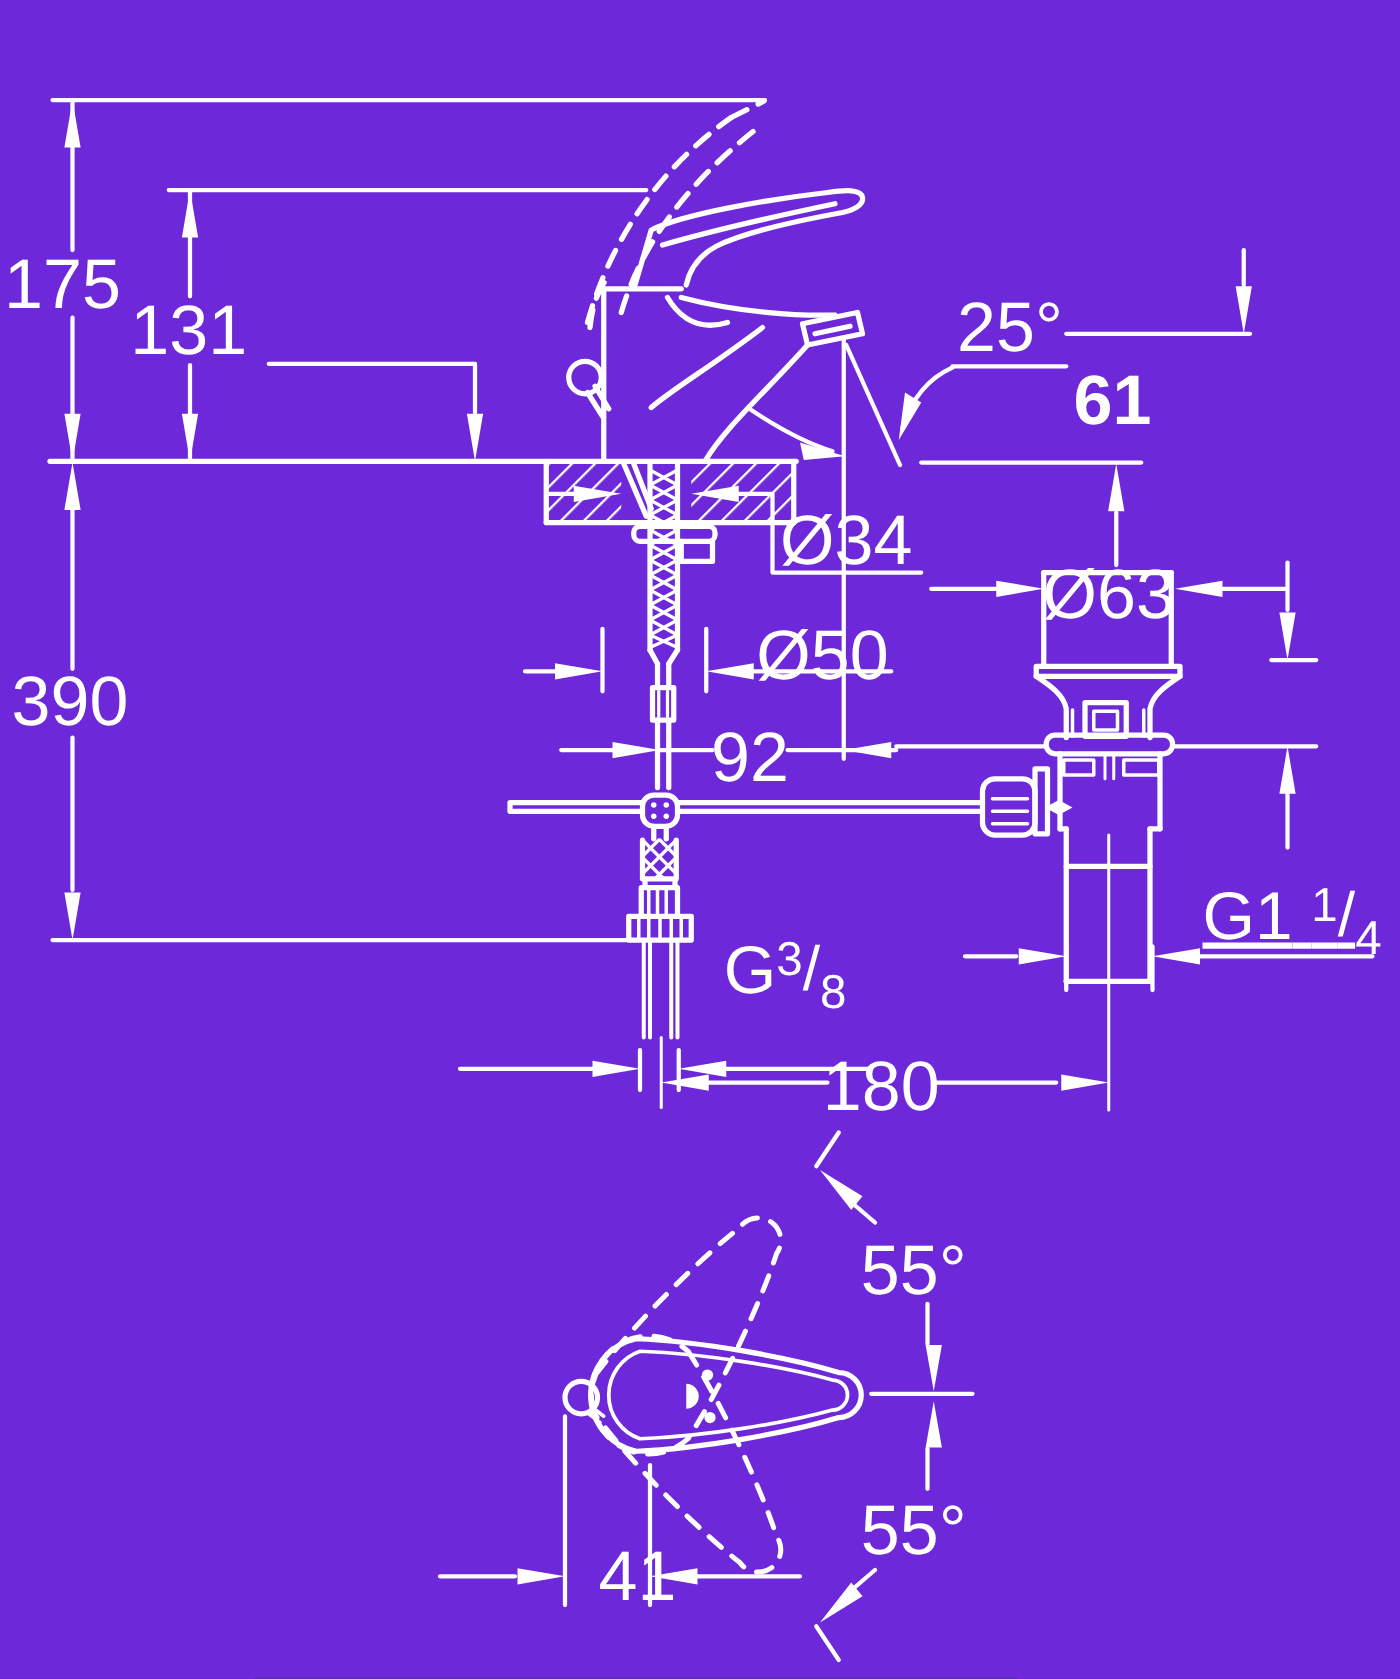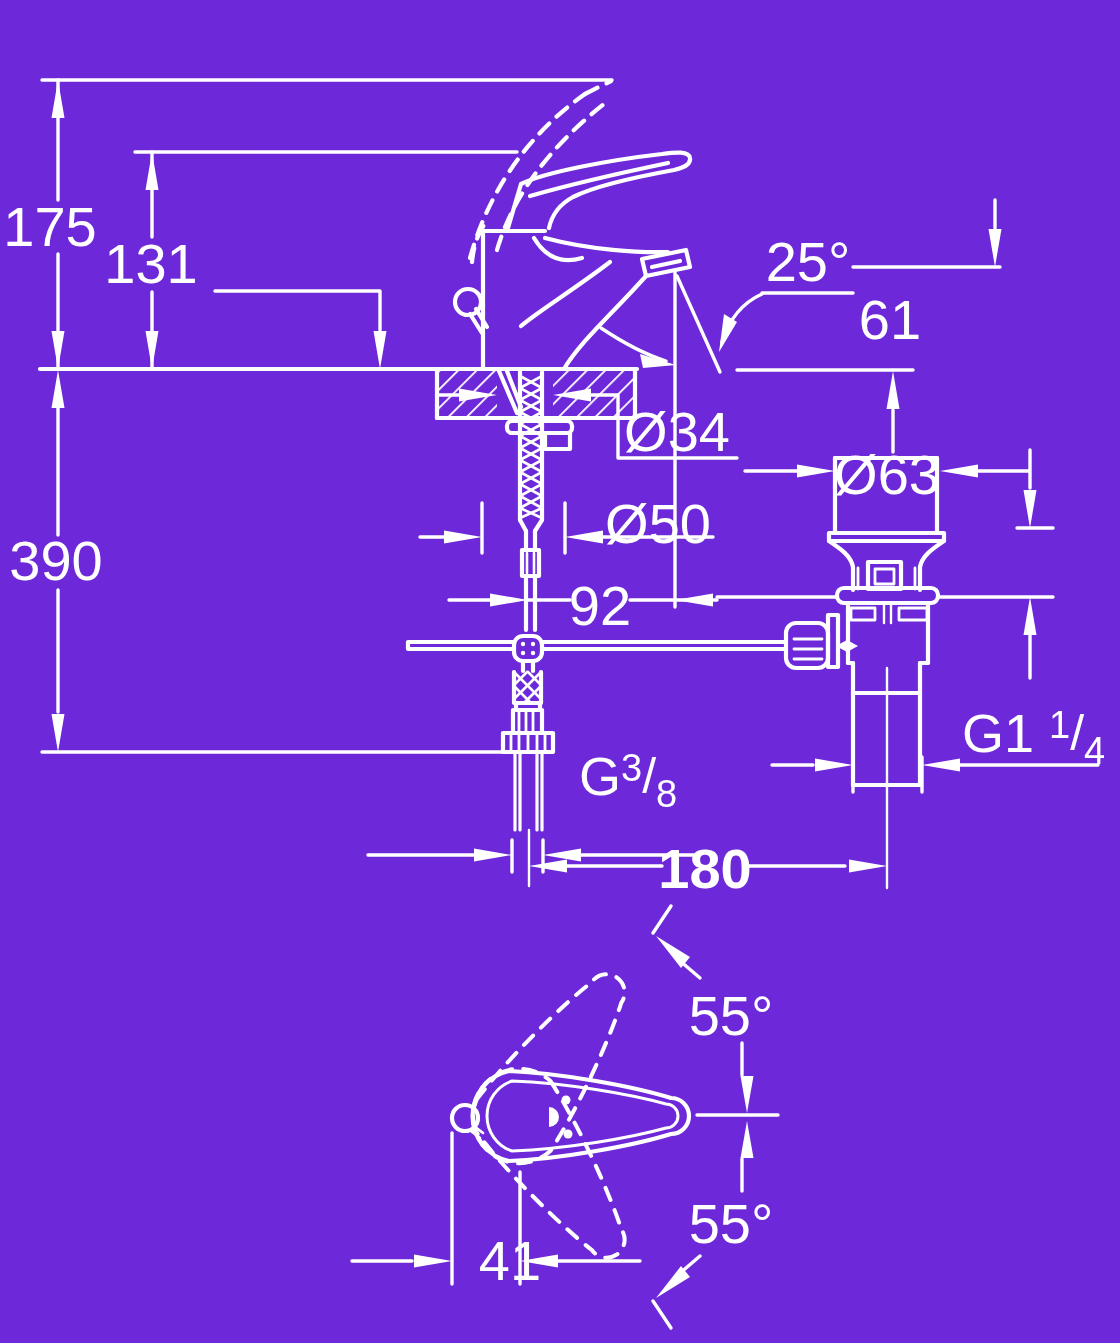--- a/index.html
+++ b/index.html
@@ -254,32 +254,32 @@
       <polygon points="656,936 690,957 681,968"></polygon>
       <polygon points="747,1113 740.5,1076 753.5,1076"></polygon>
       <polygon points="656,1298 690,1277 681,1266"></polygon>
       <polygon points="747,1121 740.5,1158 753.5,1158"></polygon>
     </g>
   </svg>
 
   <div class="lbl" style="left:50px;top:227px;">175</div>
   <div class="lbl" style="left:151px;top:264px;">131</div>
   <div class="lbl" style="left:808px;top:262px;">25°</div>
-  <div class="lbl" style="left:890px;top:320px;">61</div>
+  <div class="lbl" style="left:890px;top:320px;font-weight:bold;">61</div>
   <div class="lbl" style="left:677px;top:432px;">Ø34</div>
   <div class="lbl" style="left:658px;top:524px;">Ø50</div>
   <div class="lbl" style="left:600px;top:606px;">92</div>
   <div class="lbl" style="left:56px;top:561px;text-align:center;">390</div>
   <div class="lbl" style="left:887px;top:475px;">Ø63</div>
-  <div class="lbl" style="left:705px;top:869px;font-weight:bold;">180</div>
+  <div class="lbl" style="left:705px;top:869px;">180</div>
   <div class="lbl" style="left:731px;top:1016px;">55°</div>
   <div class="lbl" style="left:731px;top:1224px;">55°</div>
   <div class="lbl" style="left:486px;top:1261px;padding-left:48px;">41</div>
 
   <div class="lbl lbl-left thread" style="left:579px;top:749px;">
     <span>G</span><span class="sup">3</span><span class="slash">/</span><span class="sub">8</span>
   </div>
 
-  <div class="lbl lbl-left thread" style="left:962px;top:706px;">
+  <div class="lbl lbl-left thread" style="left:962px;top:706px;text-decoration:underline;">
     <span>G1</span>&nbsp;<span class="sup">1</span><span class="slash">/</span><span class="sub">4</span>
   </div>
 
 </div>
 
 </body></html>

